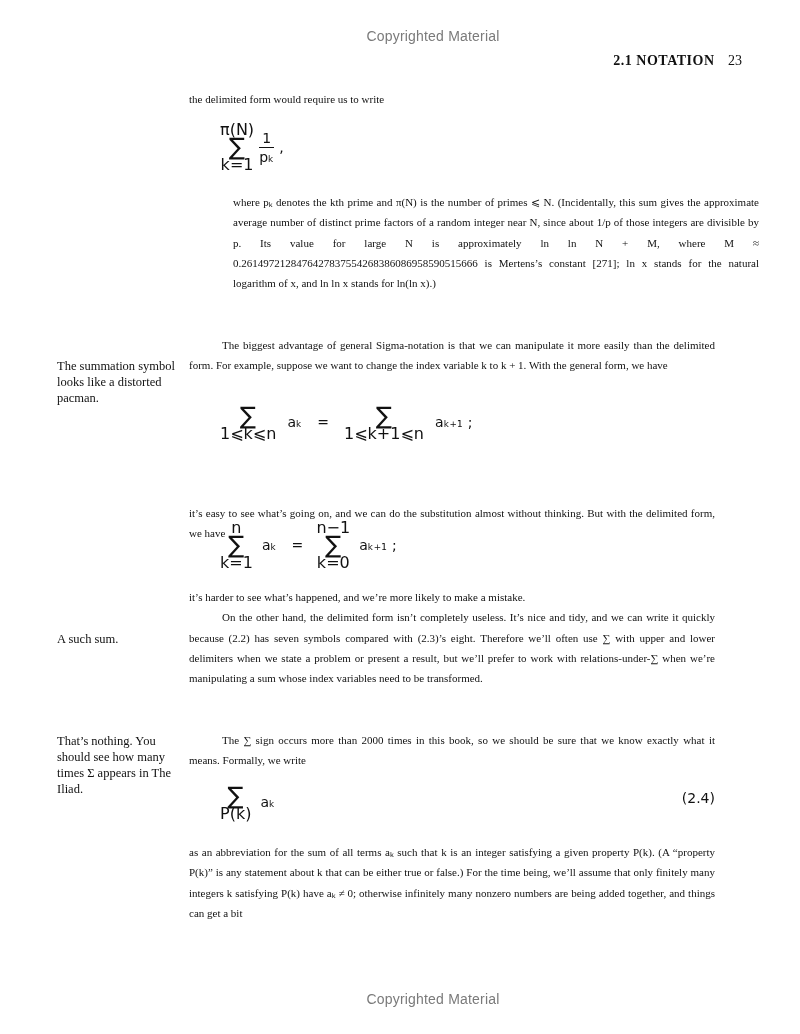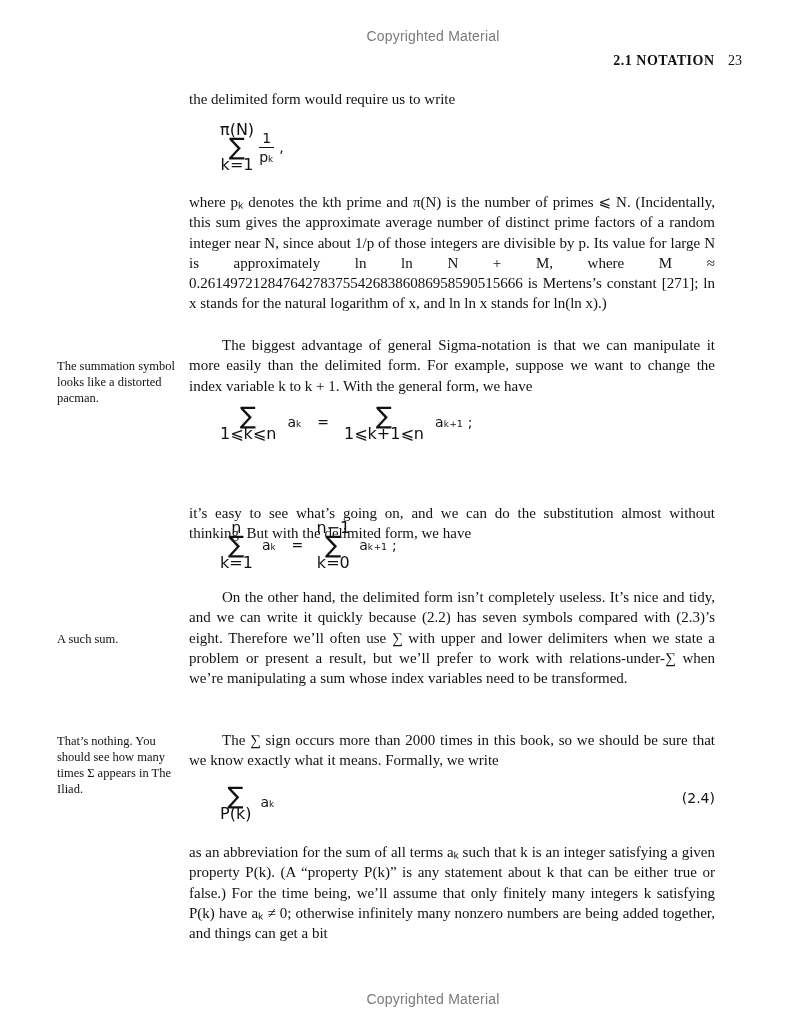--- a/index.html
+++ b/index.html
@@ -8,21 +8,21 @@
   .copyright { position:absolute; left:0; width:800px; text-align:center;
                font-family:"Liberation Sans", sans-serif; font-weight:normal;
                font-size:14px; color:#7a7a7a; letter-spacing:0.2px;margin-left:33px; }
   #cr-top { top:28px; }
   #cr-bot { top:991px; }
   .runhead { position:absolute; top:53px; right:58px; font-size:14px;
              font-family:"Liberation Serif", serif;text-align:center; }
   .runhead .sec { font-weight:bold; letter-spacing:0.5px; }
   .runhead .pg { margin-left:10px; }
   .body-text { position:absolute; left:189px; width:526px;
-               font-family:"Liberation Serif", serif; font-size:15px;
+               font-family:"Liberation Serif", serif; font-size:11px;
                line-height:20.3px; text-align:justify; }
   .body-text p { margin:0; }
   .indent { text-indent:33px; }
   .margin-note { position:absolute; left:57px; width:120px;
                  font-family:"Liberation Serif", serif; 
                  font-size:12.5px; line-height:16px; color:#111; }
   .disp { position:absolute; font-family:"DejaVu Sans", sans-serif; color:#111; }
   .sig { position:relative; display:inline-block; text-align:center; vertical-align:middle; }
   .sig .s { font-size:24px; line-height:24px; display:block; }
   .sig .lo, .sig .hi { font-size:16px; line-height:11px; display:block; white-space:nowrap; }
@@ -52,21 +52,21 @@
     <span class="s">∑</span>
     <span class="lo">k=1</span>
   </span>
   <span class="frac">
     <span class="num">1</span>
     <span class="den">pₖ</span>
   </span>
   <span class="term">,</span>
 </div>
 
-<div class="body-text" style="top:192px;">
+<div class="body-text" style="top:192px;margin-left:44px;">
   <p>where pₖ denotes the kth prime and π(N) is the number of primes ⩽ N. (Incidentally, this sum gives the approximate average number of distinct prime factors of a random integer near N, since about 1/p of those integers are divisible by p. Its value for large N is approximately ln ln N + M, where M ≈ 0.2614972128476427837554268386086958590515666 is Mertens’s constant [271]; ln x stands for the natural logarithm of x, and ln ln x stands for ln(ln x).)</p>
 </div>
 
 <div class="body-text" style="top:335px;">
   <p class="indent">The biggest advantage of general Sigma-notation is that we can manipulate it more easily than the delimited form. For example, suppose we want to change the index variable k to k + 1. With the general form, we have</p>
 </div>
 
 <div class="margin-note" style="top:358px;">The summation symbol looks like a distorted pacman.</div>
 
 <div class="disp" style="left:220px; top:404px;">
@@ -99,20 +99,21 @@
   <span class="sig">
     <span class="hi">n−1</span>
     <span class="s">∑</span>
     <span class="lo">k=0</span>
   </span>
   <span class="term" style="margin-left:4px;">aₖ₊₁</span>
   <span class="term">;</span>
 </div>
 
 <div class="body-text" style="top:587px;">
+  <p>it’s harder to see what’s happened, and we’re more likely to make a mistake.</p>
   <p class="indent">On the other hand, the delimited form isn’t completely useless. It’s nice and tidy, and we can write it quickly because (2.2) has seven symbols compared with (2.3)’s eight. Therefore we’ll often use ∑ with upper and lower delimiters when we state a problem or present a result, but we’ll prefer to work with relations-under-∑ when we’re manipulating a sum whose index variables need to be transformed.</p>
 </div>
 
 <div class="margin-note" style="top:631px;">A such sum.</div>
 
 <div class="body-text" style="top:730px;">
   <p class="indent">The ∑ sign occurs more than 2000 times in this book, so we should be sure that we know exactly what it means. Formally, we write</p>
 </div>
 
 <div class="margin-note" style="top:733px;">That’s nothing. You should see how many times Σ appears in The Iliad.</div>

